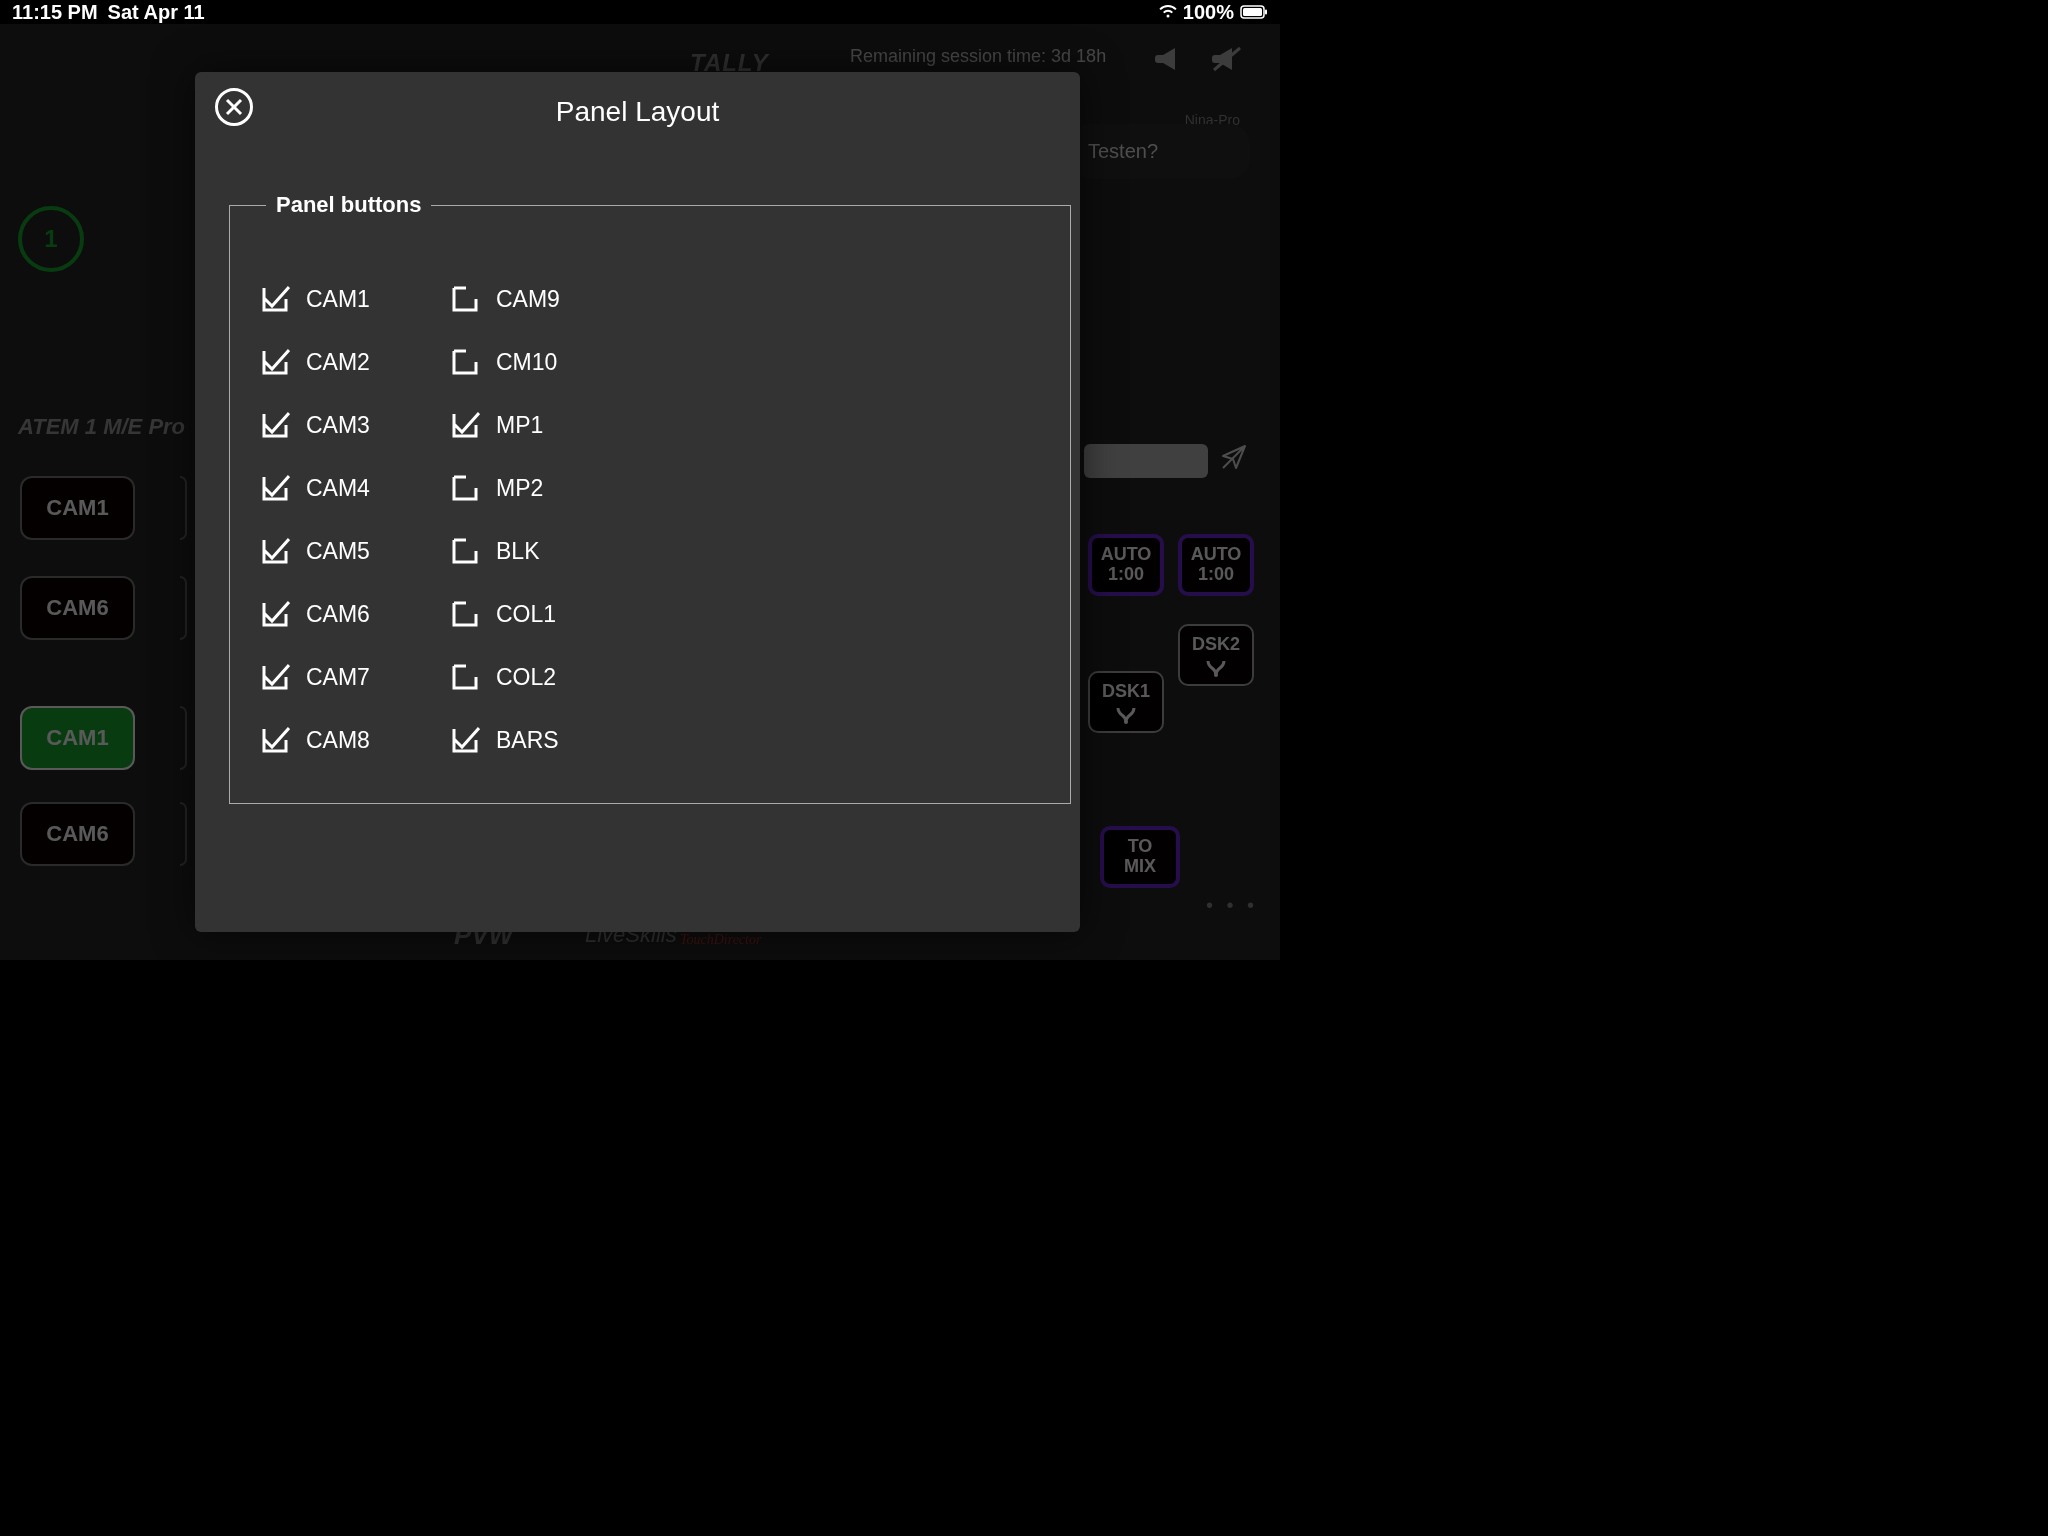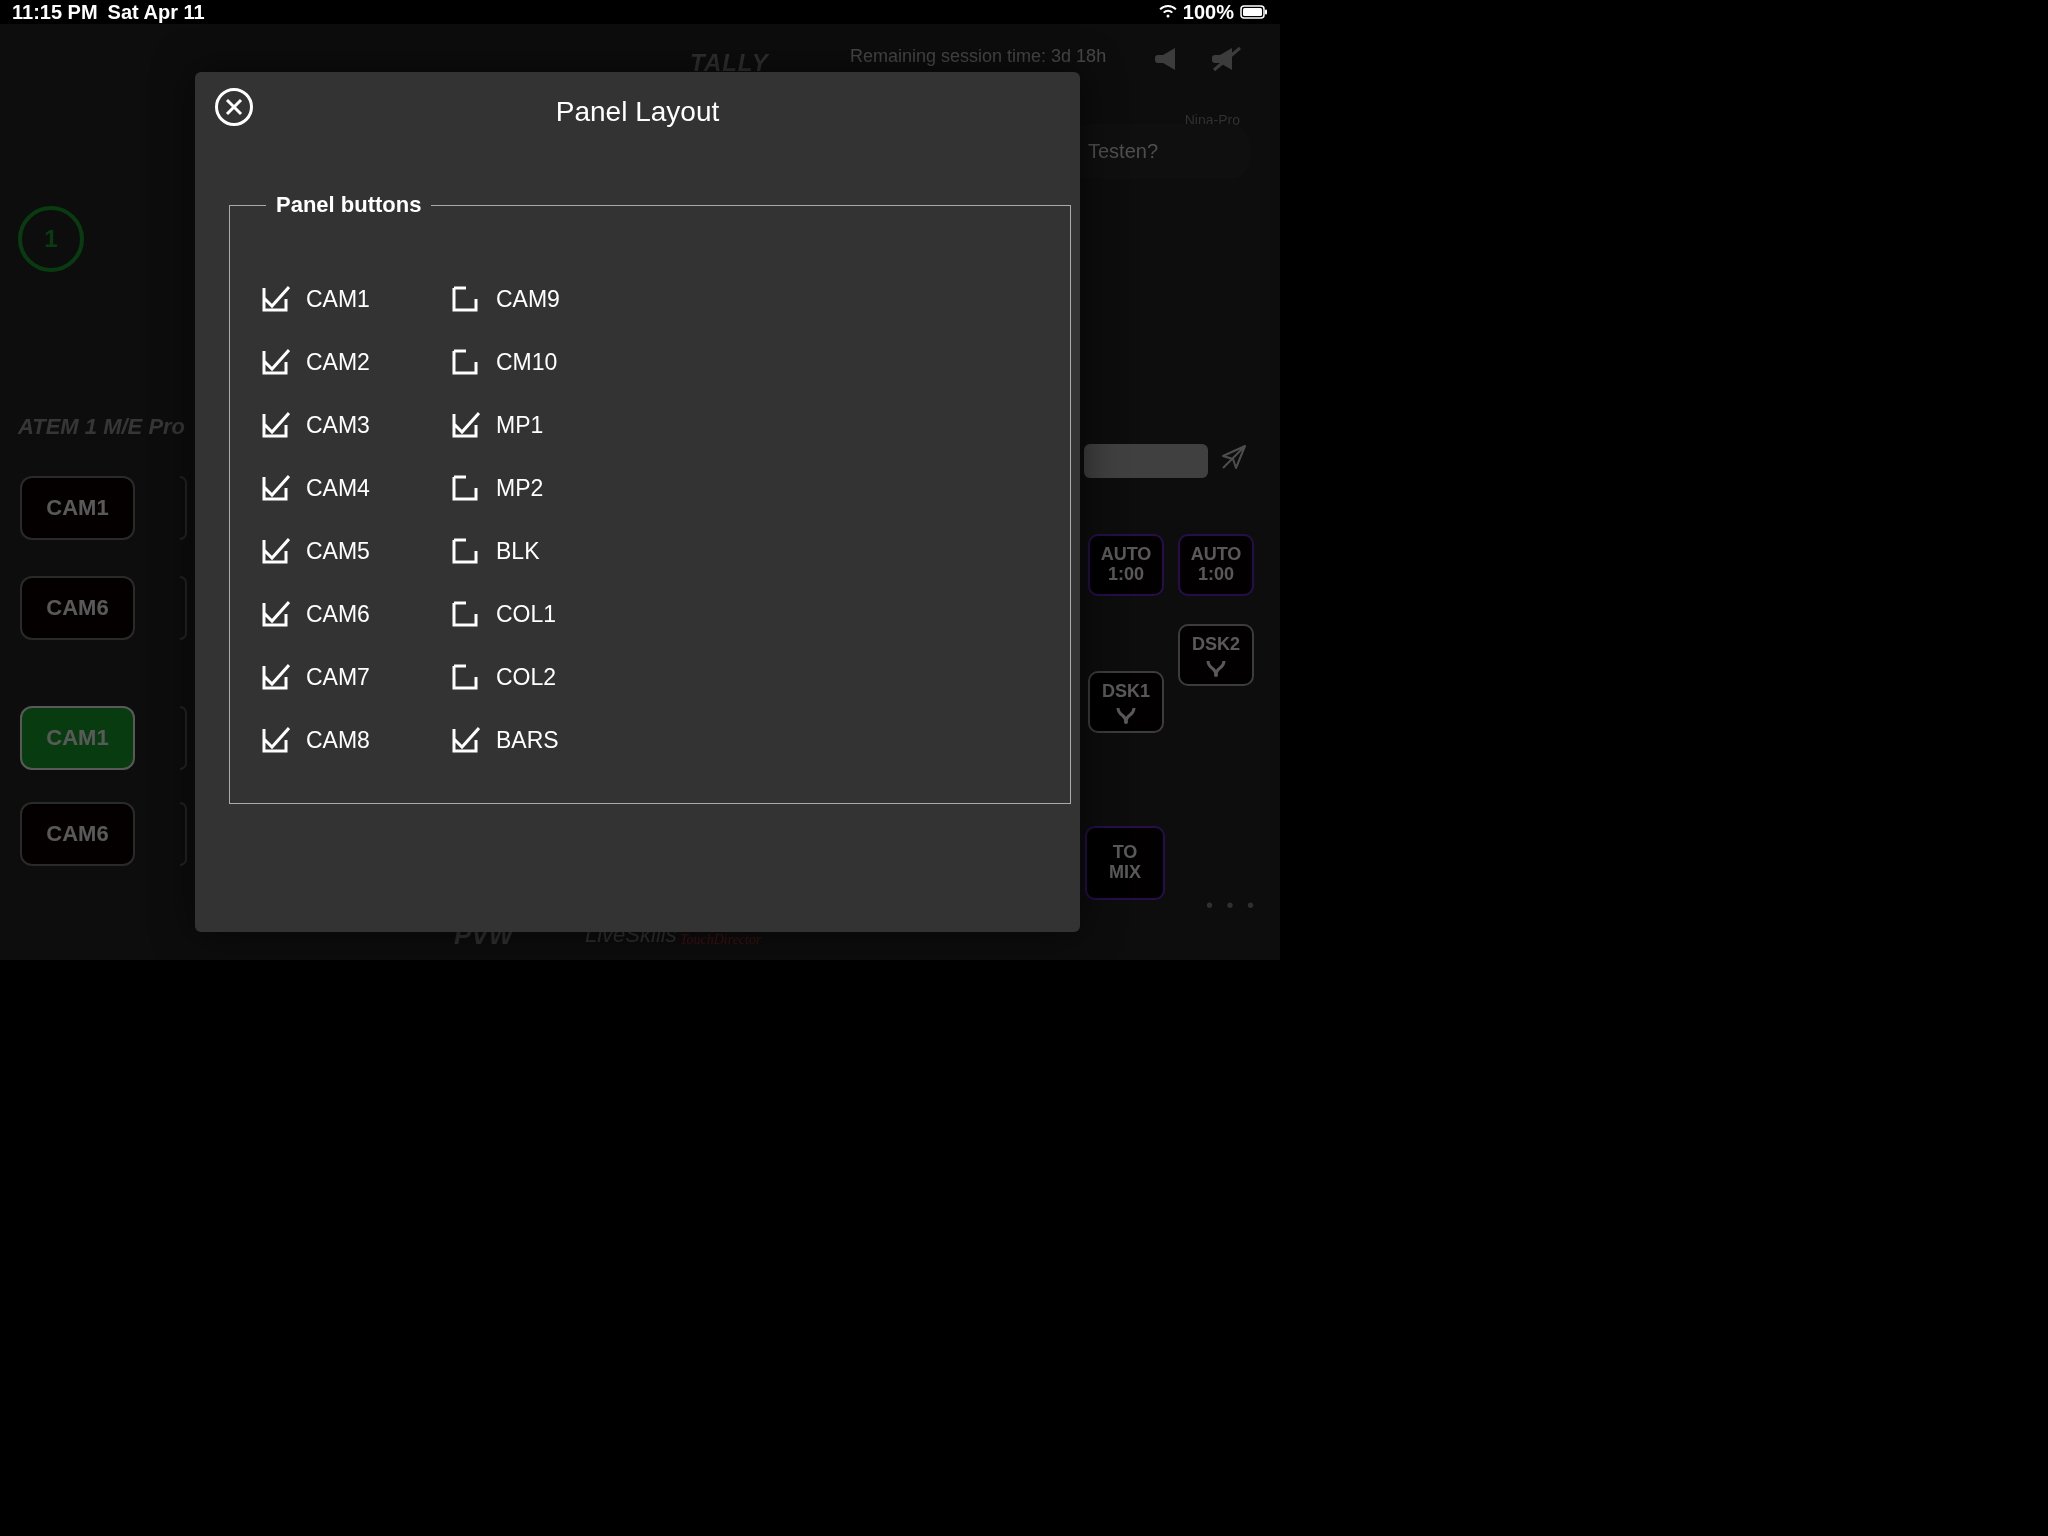--- a/index.html
+++ b/index.html
@@ -89,21 +89,21 @@
 
   .pvw-label { position:absolute; left: 454px; top: 896px; font-weight:800; font-style:italic; font-size:26px; color:#8a8a8a; }
   .liveskills { position:absolute; left: 585px; top: 898px; font-size:22px; color:#888; font-style:italic; }
   .touchdirector { position:absolute; left: 680px; top: 908px; font-size:14px; color:#b03030; font-style:italic; font-family:serif; }
   .dots-icon { position:absolute; right: 22px; top: 870px; letter-spacing:4px; color:#888; font-size:20px; }
 
   .send-field { position:absolute; right: 72px; top: 420px; width: 124px; height: 34px; background:#b8b8b8; border-radius:6px; }
   .send-icon  { position:absolute; right: 32px; top: 419px; }
 
   .auto-btn {
-    position:absolute; width: 76px; height: 62px; border:2px solid #6d28d9; border-radius:10px;
+    position:absolute; width: 76px; height: 62px; border:4px solid #6d28d9; border-radius:10px;
     background:#060000; display:flex; flex-direction:column; align-items:center; justify-content:center;
     font-weight:800; font-size:18px; line-height:1.1;
   }
   .dsk-btn {
     position:absolute; width: 76px; height: 62px; border:2px solid #aaa; border-radius:10px;
     background:#060000; display:flex; flex-direction:column; align-items:center; justify-content:center;
     font-weight:800; font-size:18px; gap:2px;
   }
   .dsk-btn svg { margin-top:2px; }
 
@@ -251,21 +251,21 @@
         </svg>
     </div>
     <div class="dsk-btn" style="right:26px; top:600px;">
       <span>DSK2</span>
       <svg width="24" height="18" viewBox="0 0 24 18">
           <path stroke="#fff" stroke-width="3" fill="none" d="M4 2c0 8 8 6 8 14M20 2c0 8-8 6-8 14"></path>
           <circle cx="12" cy="16" r="2" fill="#fff"></circle>
         </svg>
     </div>
 
-    <div class="auto-btn" style="right:115px; top:802px; height:74px; width:80px;">
+    <div class="auto-btn" style="right:100px; top:802px; height:62px; width:80px;">
       <span>TO</span>
         <span>MIX</span>
     </div>
 
     <div class="pvw-label">PVW</div>
     <div class="liveskills">LiveSkills</div>
     <div class="touchdirector">TouchDirector</div>
     <div class="dots-icon">•   •   •</div>
   </div>
 

